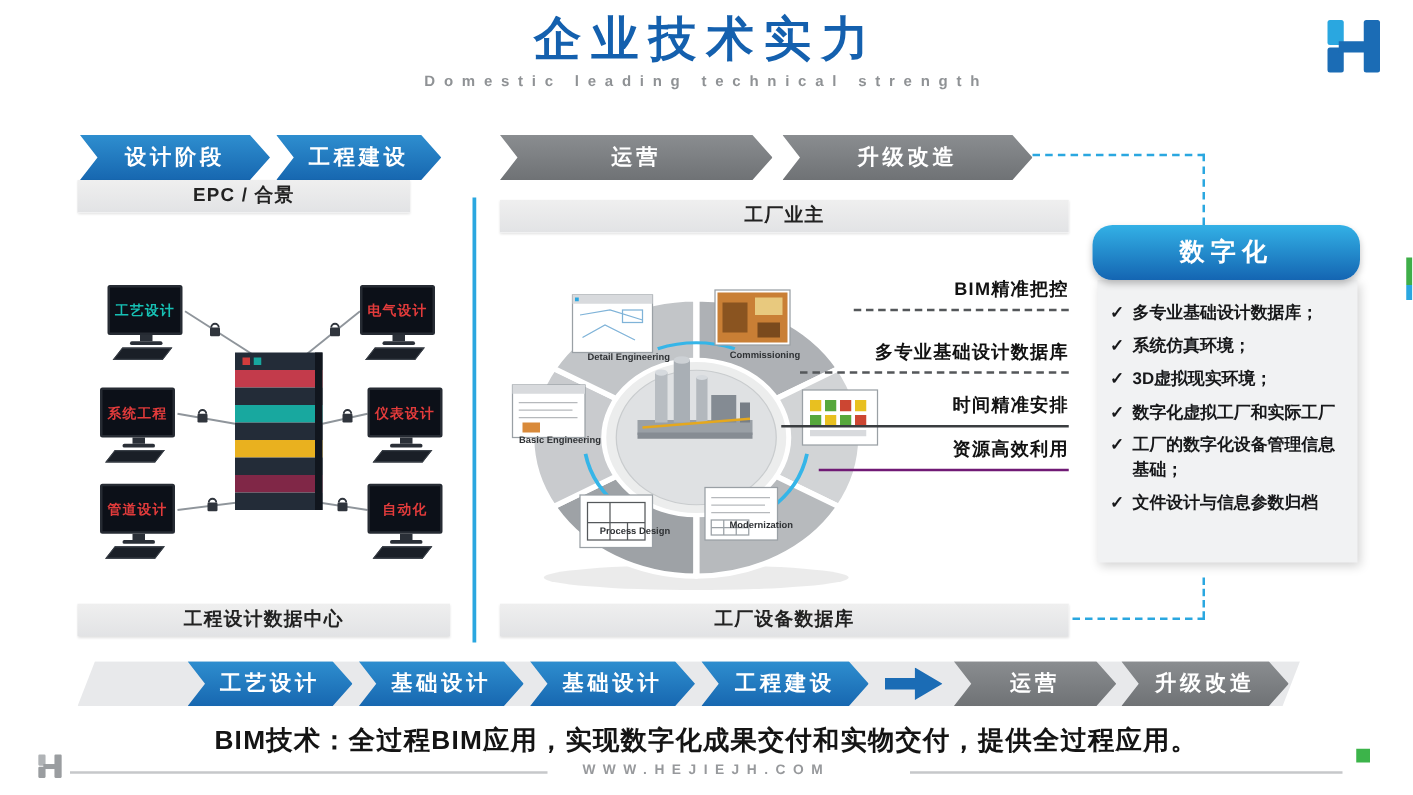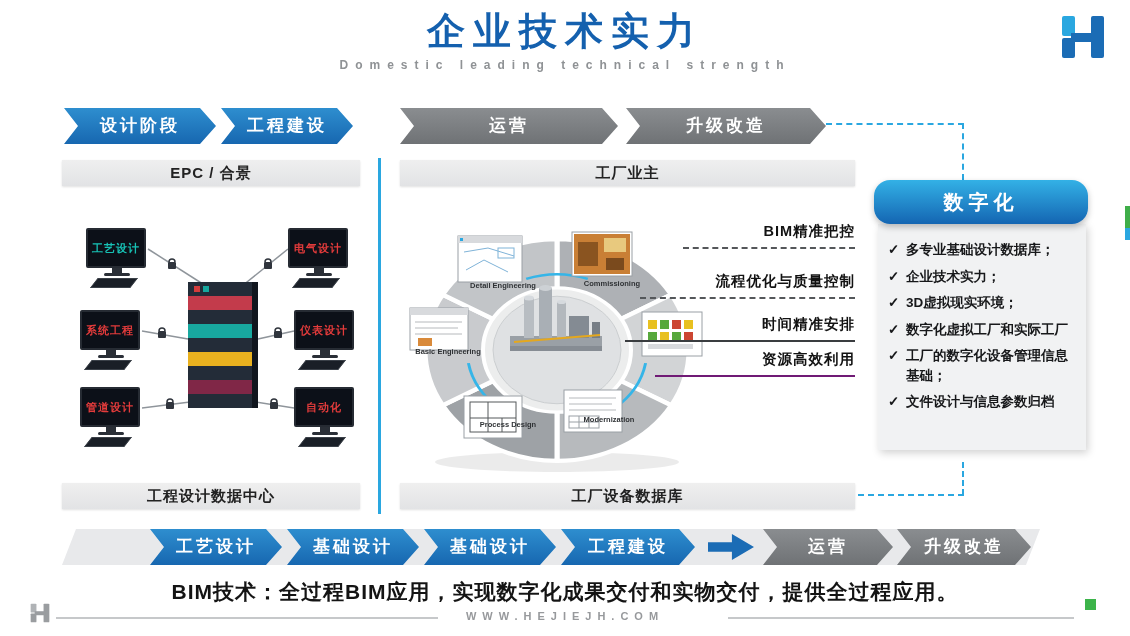--- a/index.html
+++ b/index.html
@@ -32,21 +32,21 @@
   .bottom-flow .chev:nth-of-type(5){left:763px;top:0;width:130px;}
   .bottom-flow .chev:nth-of-type(6){left:897px;top:0;width:134px;}
   .flow-band{position:absolute;left:62px;top:529px;width:978px;height:36px;background:#e8e9eb;
     clip-path:polygon(14px 0,100% 0,calc(100% - 14px) 100%,0 100%);}
   .flow-arrow{position:absolute;left:708px;top:534px;width:46px;height:26px;background:#1b6cb5;
     clip-path:polygon(0 32%,52% 32%,52% 0,100% 50%,52% 100%,52% 68%,0 68%);}
   
   .bar{position:absolute;height:26px;line-height:26px;text-align:center;
     background:linear-gradient(180deg,#efefef,#e2e3e5);color:#222;font-weight:700;
     font-size:15px;letter-spacing:1px;box-shadow:0 1px 2px rgba(0,0,0,.12);}
-  .bar-epc{left:62px;top:160px;width:298px;}
+  .bar-epc{left:62px;top:144px;width:266px;}
   .bar-owner{left:400px;top:160px;width:455px;}
   .bar-epc-data{left:62px;top:483px;width:298px;}
   .bar-plant-db{left:400px;top:483px;width:455px;}
   .divider{position:absolute;left:378px;top:158px;width:3px;height:356px;background:#2aa7e0;}
   
   .epc-diagram{position:absolute;left:66px;top:224px;width:300px;height:250px;}
   .net-svg{position:absolute;left:0;top:0;width:300px;height:250px;}
   .ws-list{position:absolute;left:0;top:0;width:300px;height:250px;}
   .ws{position:absolute;width:62px;}
   .ws .screen{width:56px;height:36px;background:#0c1018;border:2px solid #262b33;border-radius:2px;
@@ -337,39 +337,39 @@
       <text x="42" y="134">Basic Engineering</text>
       <text x="102" y="207">Process Design</text>
       <text x="203" y="202">Modernization</text>
     </g>
   </svg>
 
   <div class="benefits">
 
       <div class="benefit">BIM精准把控</div>
 
-      <div class="benefit">流程优化与质量控制</div>
+      <div class="benefit">多专业基础设计数据库</div>
 
       <div class="benefit">时间精准安排</div>
 
       <div class="benefit">资源高效利用</div>
 
     </div>
 
   <div class="digital-banner">数字化</div>
   <div class="digital-card">
 
       <div class="check-item">
         <span class="check">✓</span>
         <span class="check-text">多专业基础设计数据库；</span>
       </div>
 
       <div class="check-item">
         <span class="check">✓</span>
-        <span class="check-text">企业技术实力；</span>
+        <span class="check-text">系统仿真环境；</span>
       </div>
 
       <div class="check-item">
         <span class="check">✓</span>
         <span class="check-text">3D虚拟现实环境；</span>
       </div>
 
       <div class="check-item">
         <span class="check">✓</span>
         <span class="check-text">数字化虚拟工厂和实际工厂</span>

